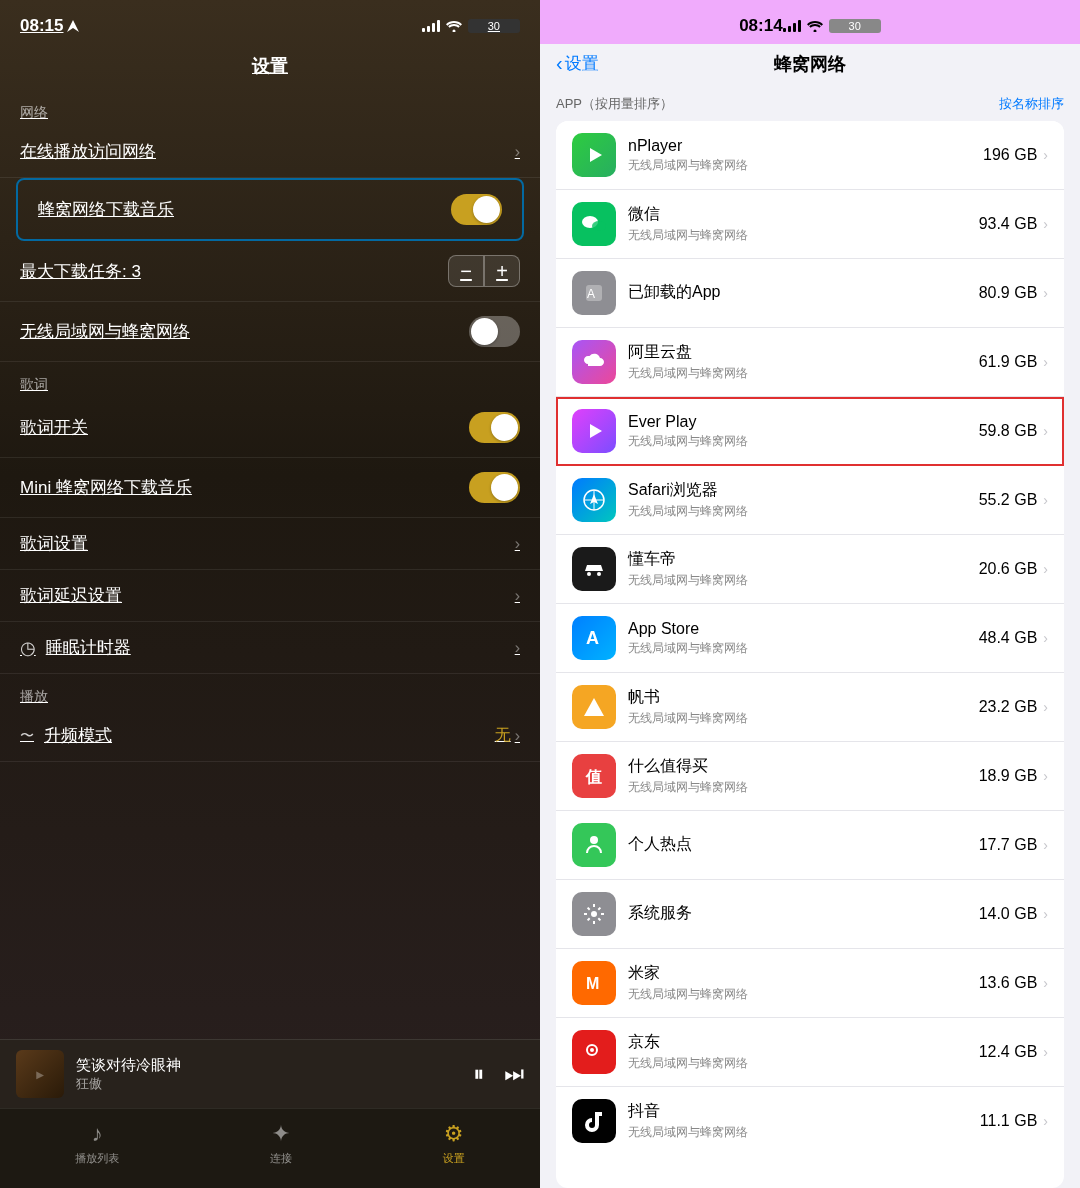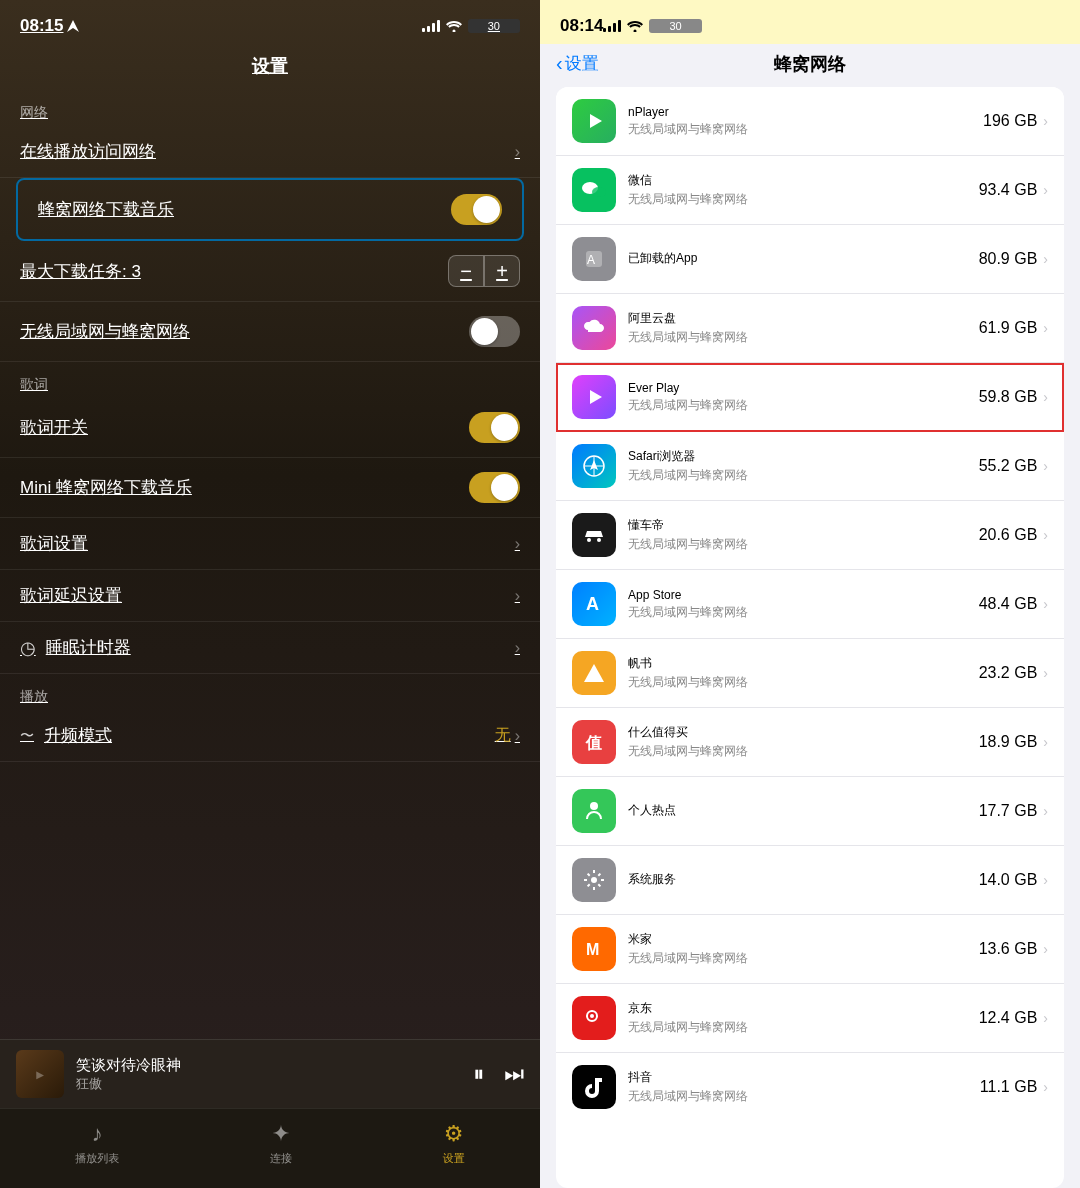--- a/index.html
+++ b/index.html
@@ -232,25 +232,25 @@
       height: 1188px;
       background: #f2f2f7;
       display: flex;
       flex-direction: column;
       overflow: hidden;
     }
 
     
     .status-bar-right {
       display: flex;
-      justify-content: flex-start;
+      justify-content: center;
       align-items: center;
       padding: 14px 20px 6px;
       height: 44px;
-      background: #fef9c3;
+      background: #f0abfc;
     }
     .status-time-right {
       font-size: 17px;
       font-weight: 600;
       color: #000;
     }
     .status-icons-right {
       display: flex;
       align-items: center;
       gap: 6px;
@@ -338,21 +338,21 @@
       flex-shrink: 0;
       display: flex;
       align-items: center;
       justify-content: center;
       font-size: 22px;
       margin-right: 12px;
       overflow: hidden;
     }
     .app-info { flex: 1; }
     .app-name {
-      font-size: 12px;
+      font-size: 16px;
       color: #000;
       font-weight: 400;
     }
     .app-subtitle {
       font-size: 12px;
       color: #888;
       margin-top: 2px;
     }
     .app-size {
       font-size: 16px;
@@ -538,20 +538,24 @@
   </div>
 
   <div class="right-header">
     <div class="back-btn">
       <span class="back-chevron">‹</span>
       <span>设置</span>
     </div>
     <div class="right-title">蜂窝网络</div>
   </div>
 
+  <div class="list-header">
+    <span class="list-header-label">APP（按用量排序）</span>
+    <span class="list-header-sort">按名称排序</span>
+  </div>
 
   <div class="app-list">
 
     <div class="app-row">
       <div class="app-icon-wrap icon-nplayer">
         <svg width="24" height="24" viewBox="0 0 24 24" fill="white">
             <polygon points="8,5 20,12 8,19"></polygon>
           </svg>
       </div>
       <div class="app-info">

